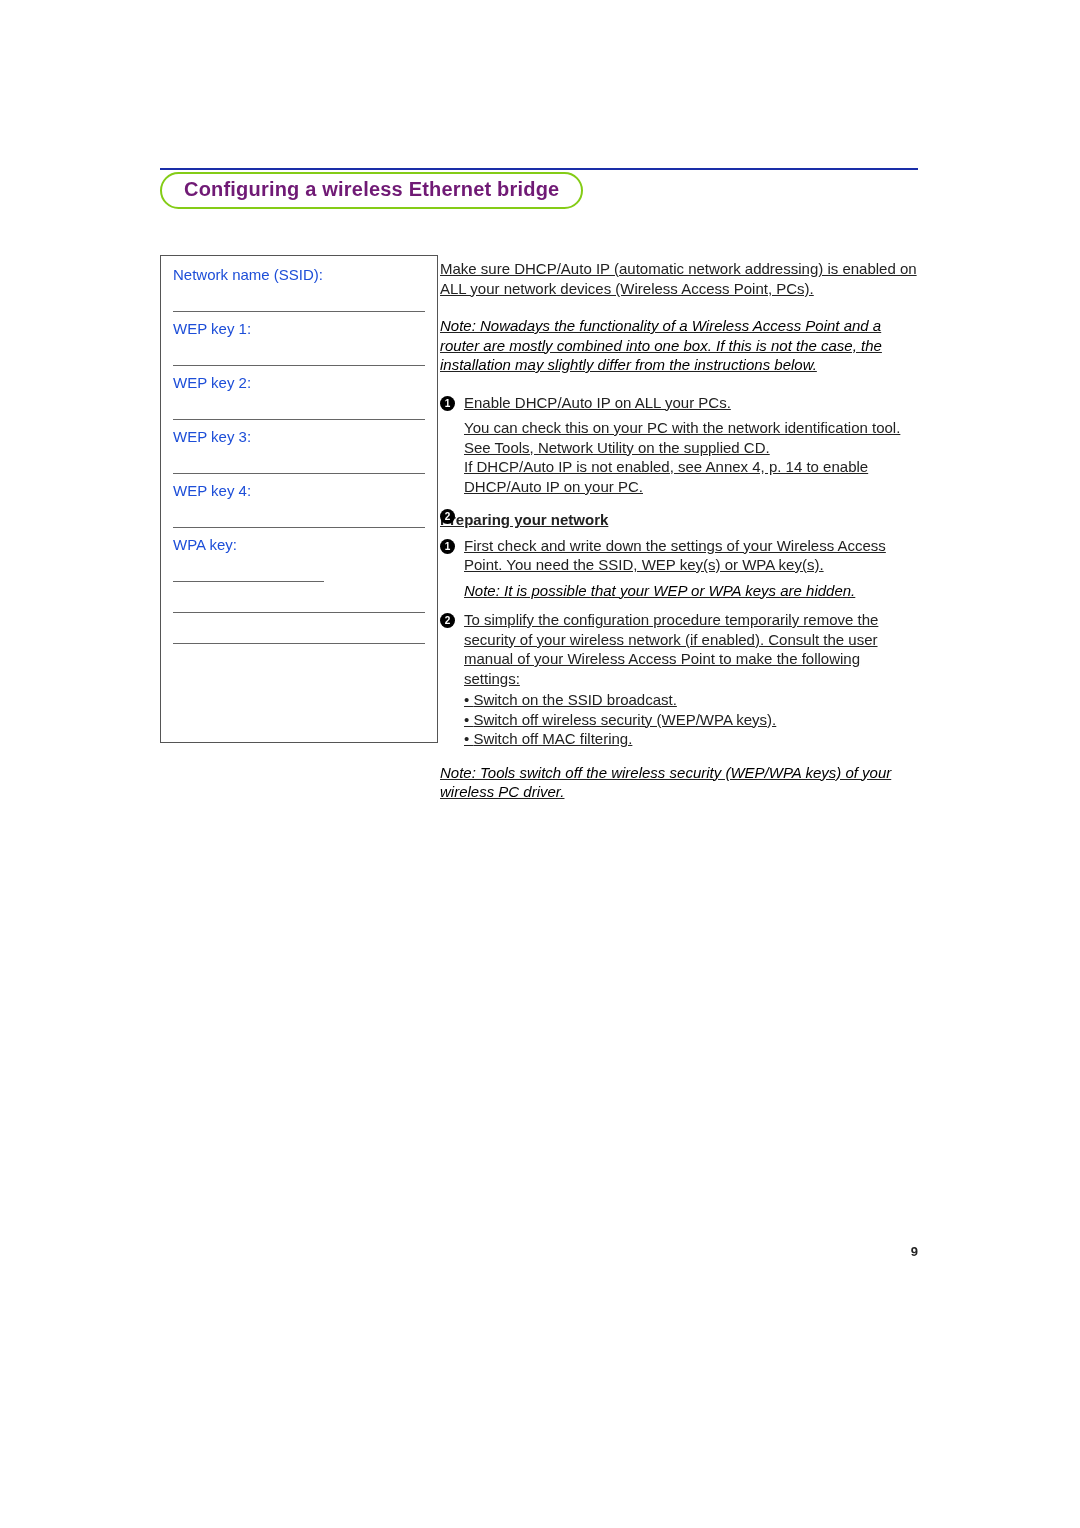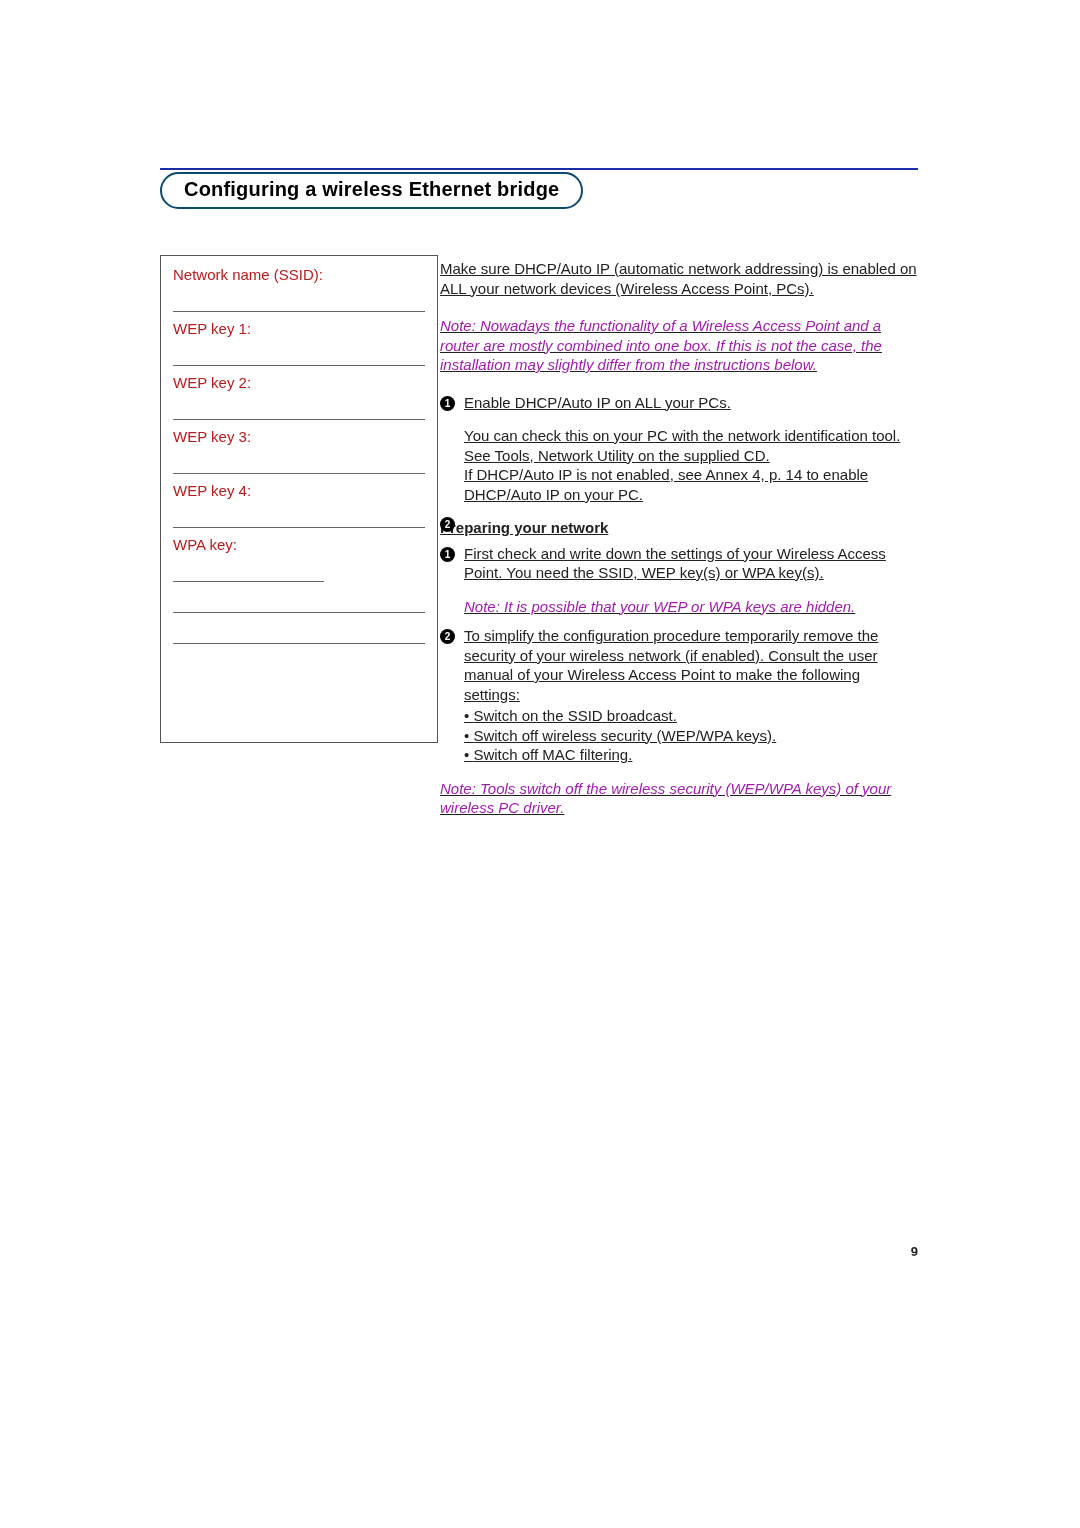--- a/index.html
+++ b/index.html
@@ -24,40 +24,40 @@
   }
 
   
   .heading-wrap {
     position: absolute;
     left: 160px;
     top: 172px;
   }
   .heading-pill {
     display: inline-block;
-    border: 2px solid #0c4a6e;
+    border: 2px solid #84cc16;
     border-radius: 22px;
     padding: 4px 22px 6px 22px;
-    color: #000000;
+    color: #701a75;
     font-weight: bold;
     font-size: 20px;
     letter-spacing: 0.2px;
     background: #ffffff;
   }
 
   
   .form-box {
     position: absolute;
     left: 160px;
     top: 255px;
     width: 252px;
     border: 1px solid #555;
     padding: 10px 12px 90px 12px;
     font-size: 15px;
-    color: #b91c1c;
+    color: #1d4ed8;
   }
   .form-row {
     margin-bottom: 6px;
   }
   .field-line {
     border-bottom: 1px solid #666;
     height: 22px;
     margin-bottom: 8px;
   }
   .field-line.short {
@@ -73,21 +73,21 @@
     font-size: 15px;
     line-height: 1.30;
     color: #222;
     text-decoration: underline;
   }
   .para {
     margin: 0 0 18px 0;
   }
   .note-italic {
     font-style: italic;
-    color: #a21caf;
+    color: #000000;
     margin: 0 0 18px 0;
   }
   .subhead {
     font-weight: bold;
     margin: 6px 0 6px 0;
   }
   .num-list {
     list-style: none;
     padding: 0;
     margin: 0 0 14px 0;
@@ -105,21 +105,21 @@
     height: 15px;
     border-radius: 50%;
     background: #000;
     color: #fff;
     font-size: 10px;
     line-height: 15px;
     text-align: center;
     font-weight: bold;
   }
   .li-sub {
-    margin-top: 14px;
+    margin-top: 6px;
   }
   .bullets {
     margin: 2px 0 0 0;
     padding-left: 0;
     list-style: none;
   }
   .bullets li::before {
     content: "• ";
   }
 

